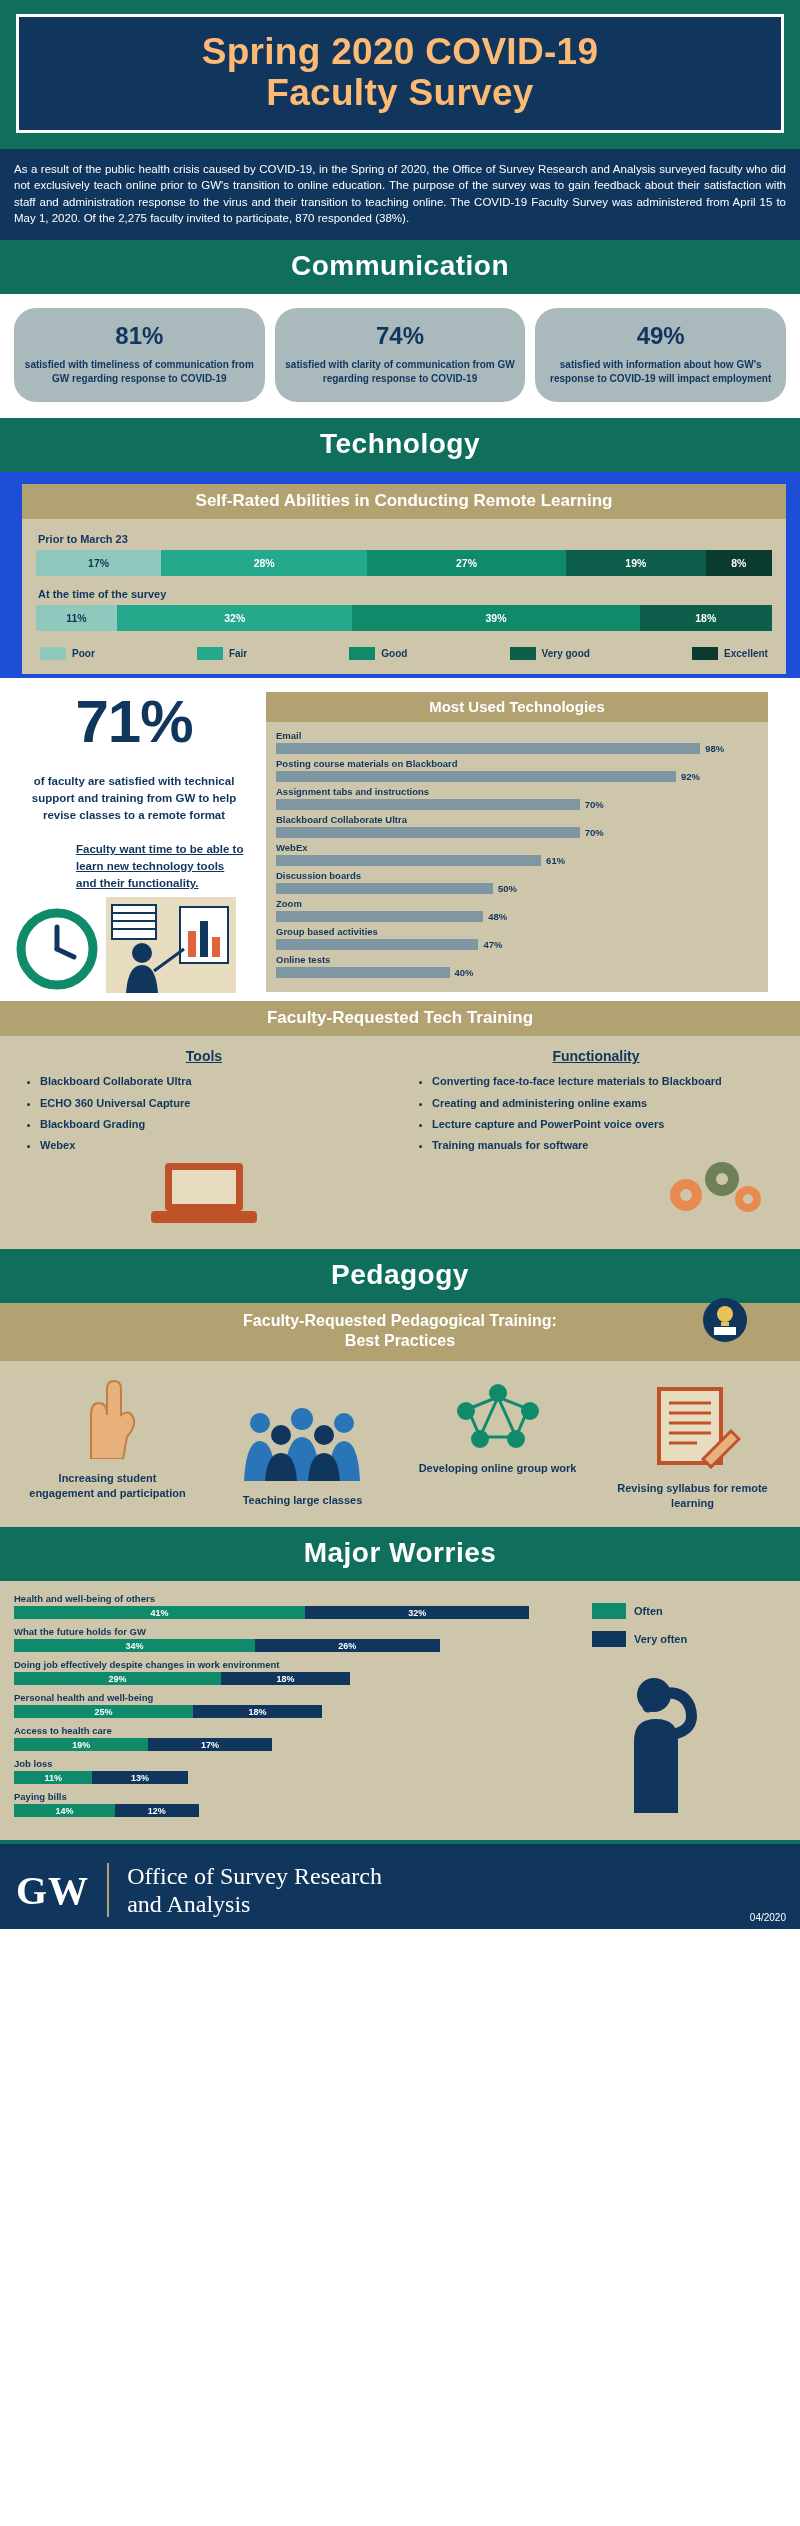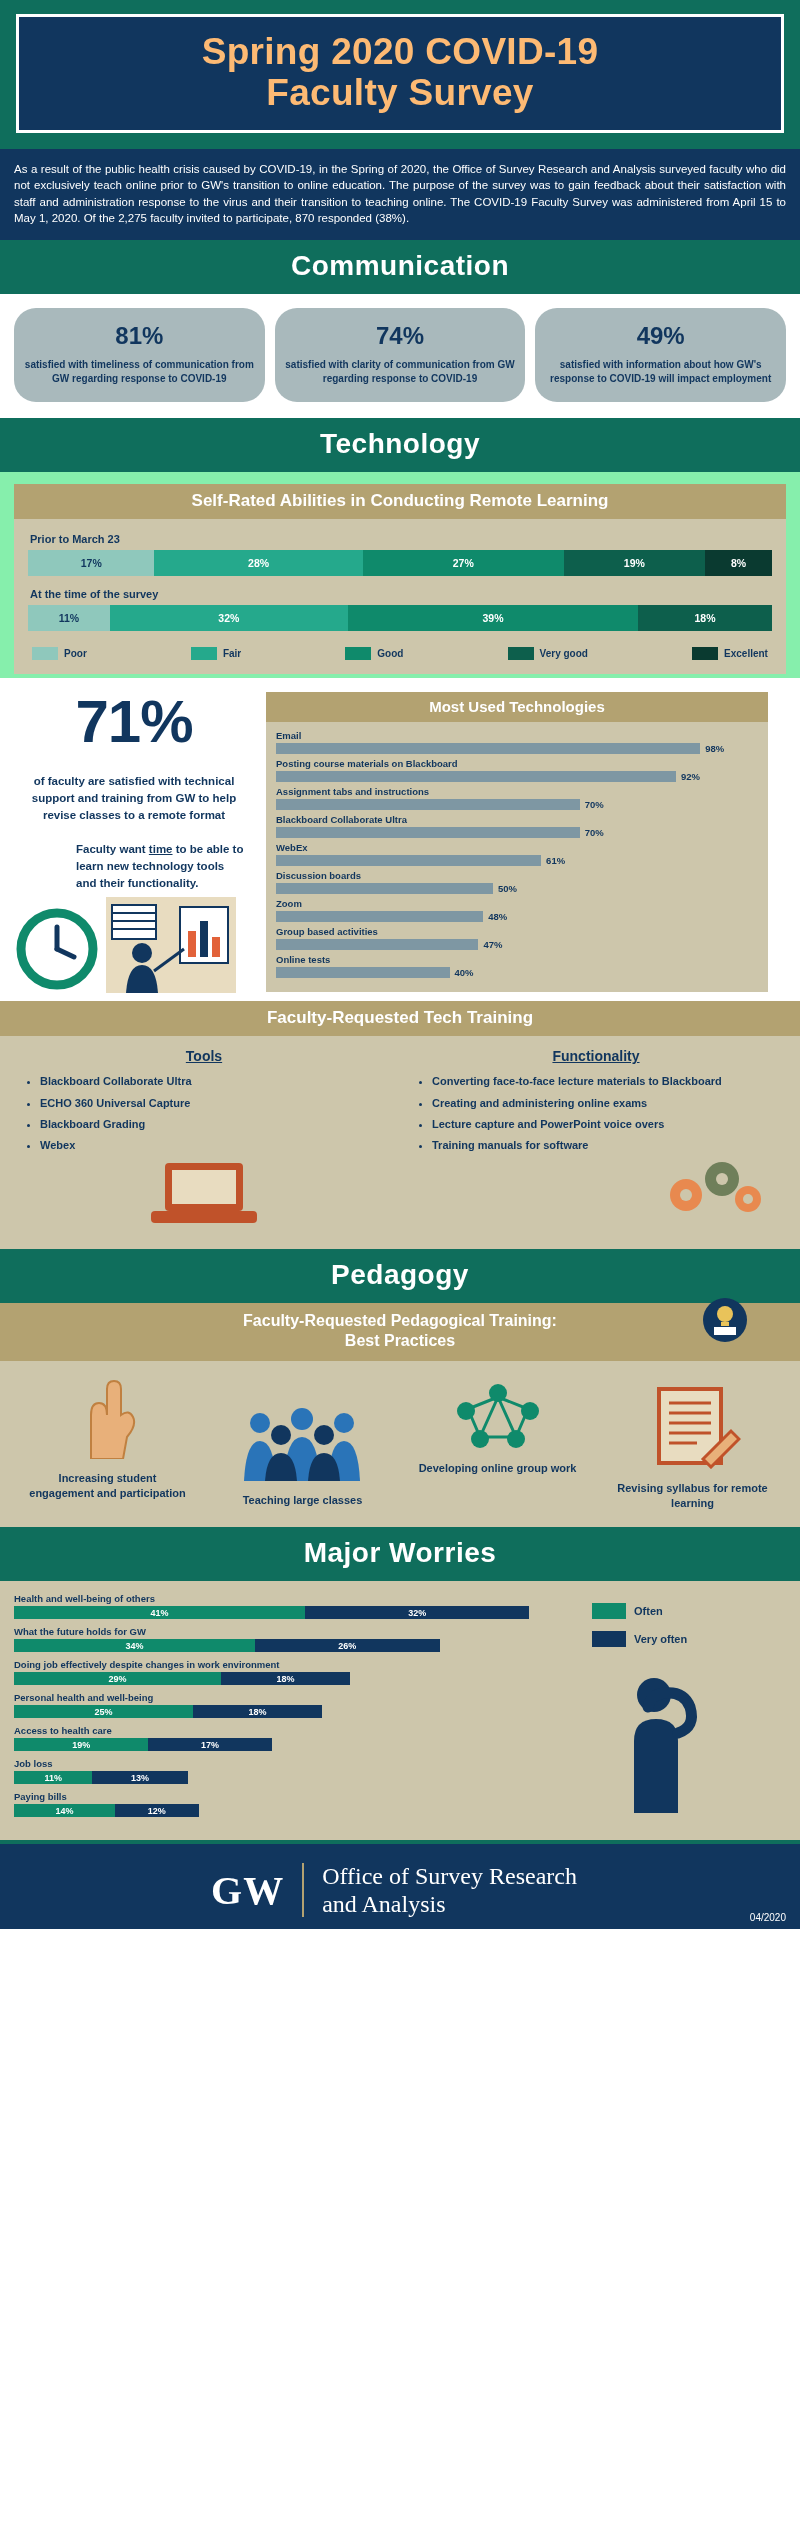--- a/index.html
+++ b/index.html
@@ -78,21 +78,21 @@
     margin-bottom: 8px;
   }
   .comm-card .desc {
     font-size: 10px;
     font-weight: bold;
     color: #11365e;
     line-height: 1.4;
   }
 
   
-  .tech-body { background: #86efac; padding: 12px 14px 4px 14px; }
+  .tech-body { background: #1d4ed8; padding: 12px 14px 4px 22px; }
   .selfrate-panel { background: #cdc6ab; padding: 12px 14px 14px 14px; }
   .selfrate-label {
     font-size: 11px; font-weight: bold; color: #11365e; margin: 2px 0 5px 2px;
   }
   .stack {
     display: flex; height: 26px; width: 100%; margin-bottom: 12px;
   }
   .stack > div {
     display: flex; align-items: center; justify-content: center;
     font-size: 10.5px; font-weight: bold; color: #ffffff;
@@ -118,21 +118,21 @@
   .big-pct {
     font-size: 60px; font-weight: bold; color: #11365e; text-align: center;
     line-height: 1; letter-spacing: -1px;
   }
   .big-pct-sub {
     text-align: center; font-size: 11.5px; font-weight: bold; color: #11365e;
     line-height: 1.45; margin-top: 21px;
   }
   .faculty-note {
     font-size: 11.5px; font-weight: bold; color: #11365e; line-height: 1.45;
-    margin: 18px 12px 0 62px; width: 170px;
+    margin: 18px 12px 0 62px; width: 170px; text-decoration: underline;
   }
   .faculty-note u { text-decoration: underline; }
   .clock-row { display: flex; align-items: flex-start; margin-top: 6px; gap: 6px; }
 
   .col-right { flex: 1; }
   .mut-head {
     background: #b3a271; color: #ffffff; text-align: center;
     font-size: 15px; font-weight: bold; padding: 6px 0 7px 0;
   }
   .mut-body { background: #cdc6ab; padding: 8px 10px 10px 10px; }
@@ -180,21 +180,21 @@
   }
   .w-often { background: #0f8a6b; }
   .w-veryoften { background: #11365e; }
   .worries-legend { flex: 1; padding: 10px 0 0 18px; }
   .wl-item { display: flex; align-items: center; gap: 8px; margin-bottom: 12px; font-size: 11px; font-weight: bold; color: #11365e;}
   .wl-swatch { width: 34px; height: 16px; display: block; }
 
   
   .footer {
     background: #11365e; padding: 18px 28px 10px 16px;
-    display: flex; align-items: center; justify-content: center; gap: 18px;
+    display: flex; align-items: center; gap: 18px;
     position: relative;
   }
   .gw-logo { color: #ffffff; font-family: "Liberation Serif", serif; font-size: 40px; font-weight: bold; letter-spacing: 1px; }
   .gw-rule { width: 2px; height: 54px; background: #b3a271; }
   .gw-text { color: #ffffff; font-family: "Liberation Serif", serif; font-size: 24px; line-height: 1.18; }
   .footer-date {
     position: absolute; right: 14px; bottom: 6px; color: #ffffff; font-size: 10px;
   }
   .footer-rule { height: 4px; background: #0f6e5c; }
 </style>

